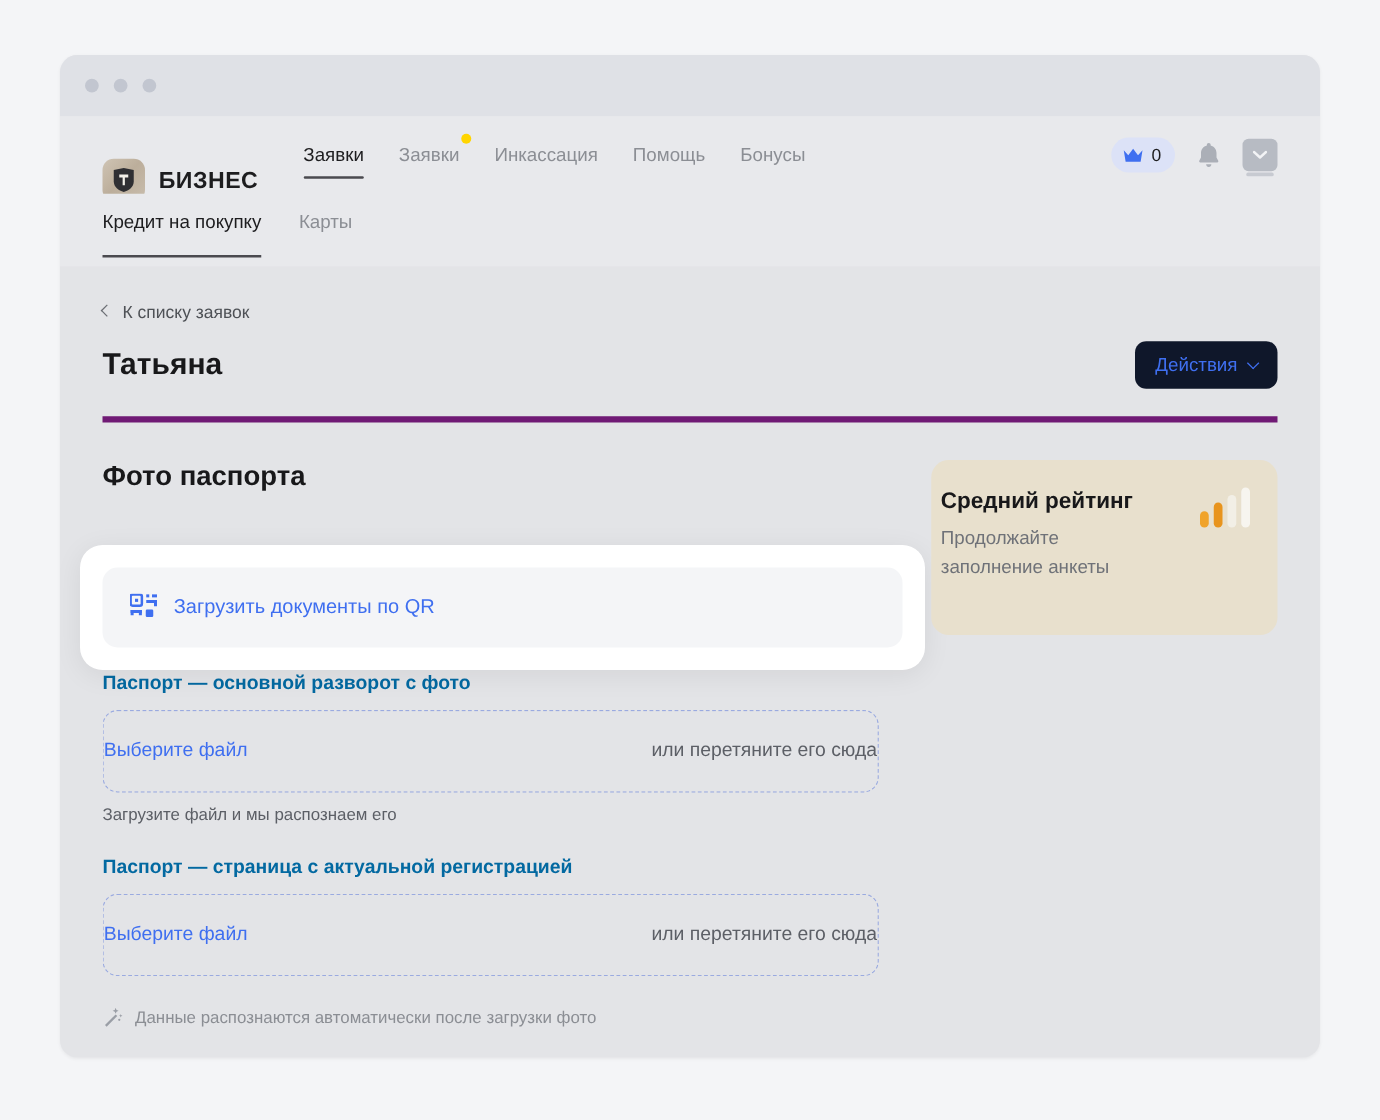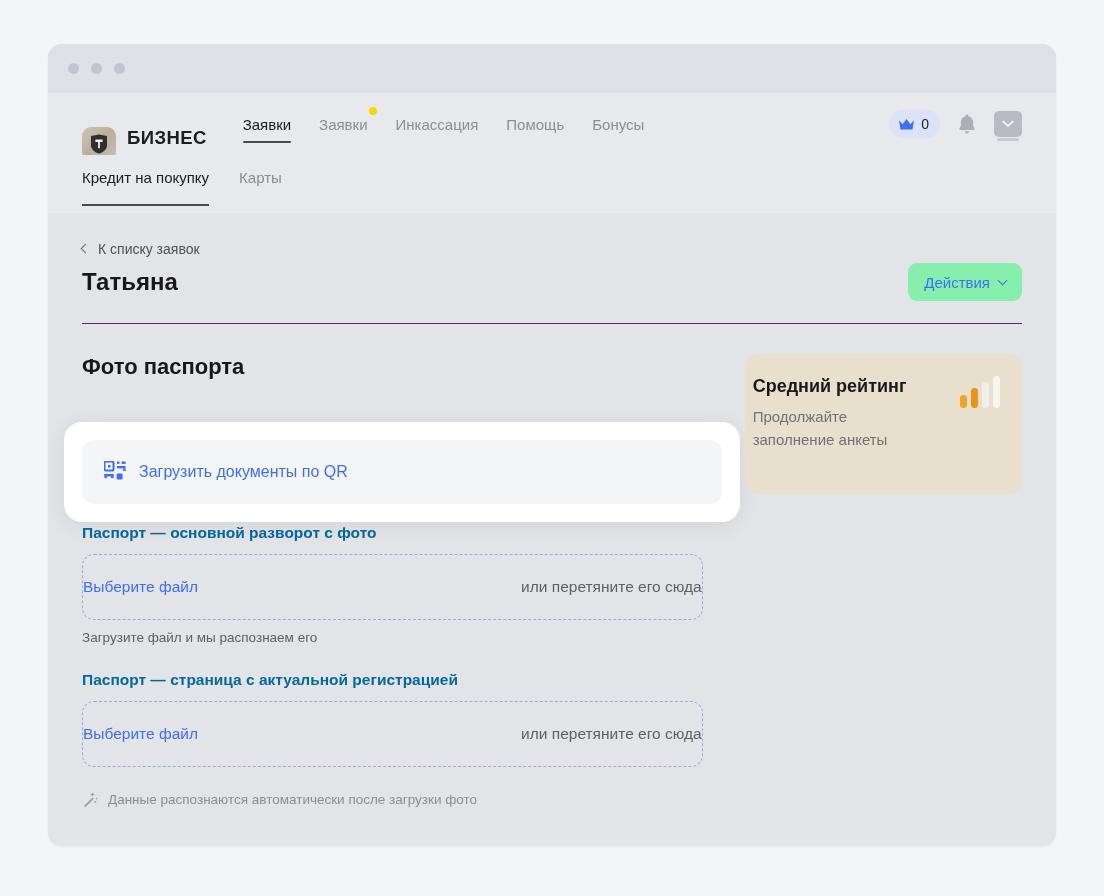--- a/index.html
+++ b/index.html
@@ -45,21 +45,21 @@
     height: 62px;
     background: #e8e9ec;
     display: flex;
     align-items: center;
     padding: 0 34px 0 34px;
     position: relative;
   }
 
   .brand {
     display: flex;
-    align-items: flex-start;
+    align-items: center;
     gap: 11px;
     margin-right: 36px;
     margin-top: 39px;
   }
   .logo-tile {
     width: 34px; height: 34px;
     border-radius: 9px;
     background: linear-gradient(135deg,#cfc4b4 0%,#bcae9b 48%,#c8bdad 100%);
     display: flex; align-items: center; justify-content: center;
     position: relative;
@@ -190,31 +190,31 @@
     border-left: 1.6px solid #6b6e74;
     border-bottom: 1.6px solid #6b6e74;
     transform: rotate(45deg);
     margin-top: -1px;
   }
 
   .page-head {
     display: flex;
     align-items: center;
     justify-content: space-between;
-    margin-top: 6px;
+    margin-top: 16px;
     padding-bottom: 22px;
-    border-bottom: 1px solid #701a75;
+    border-bottom: 5px solid #701a75;
   }
   .page-title {
     font-size: 24px;
     font-weight: bold;
     color: #18181a;
   }
   .actions-btn {
-    background: #86efac;
+    background: #0f172a;
     border: none;
     border-radius: 9px;
     height: 38px;
     padding: 0 16px;
     display: flex;
     align-items: center;
     gap: 9px;
     cursor: pointer;
     font-family: inherit;
   }

